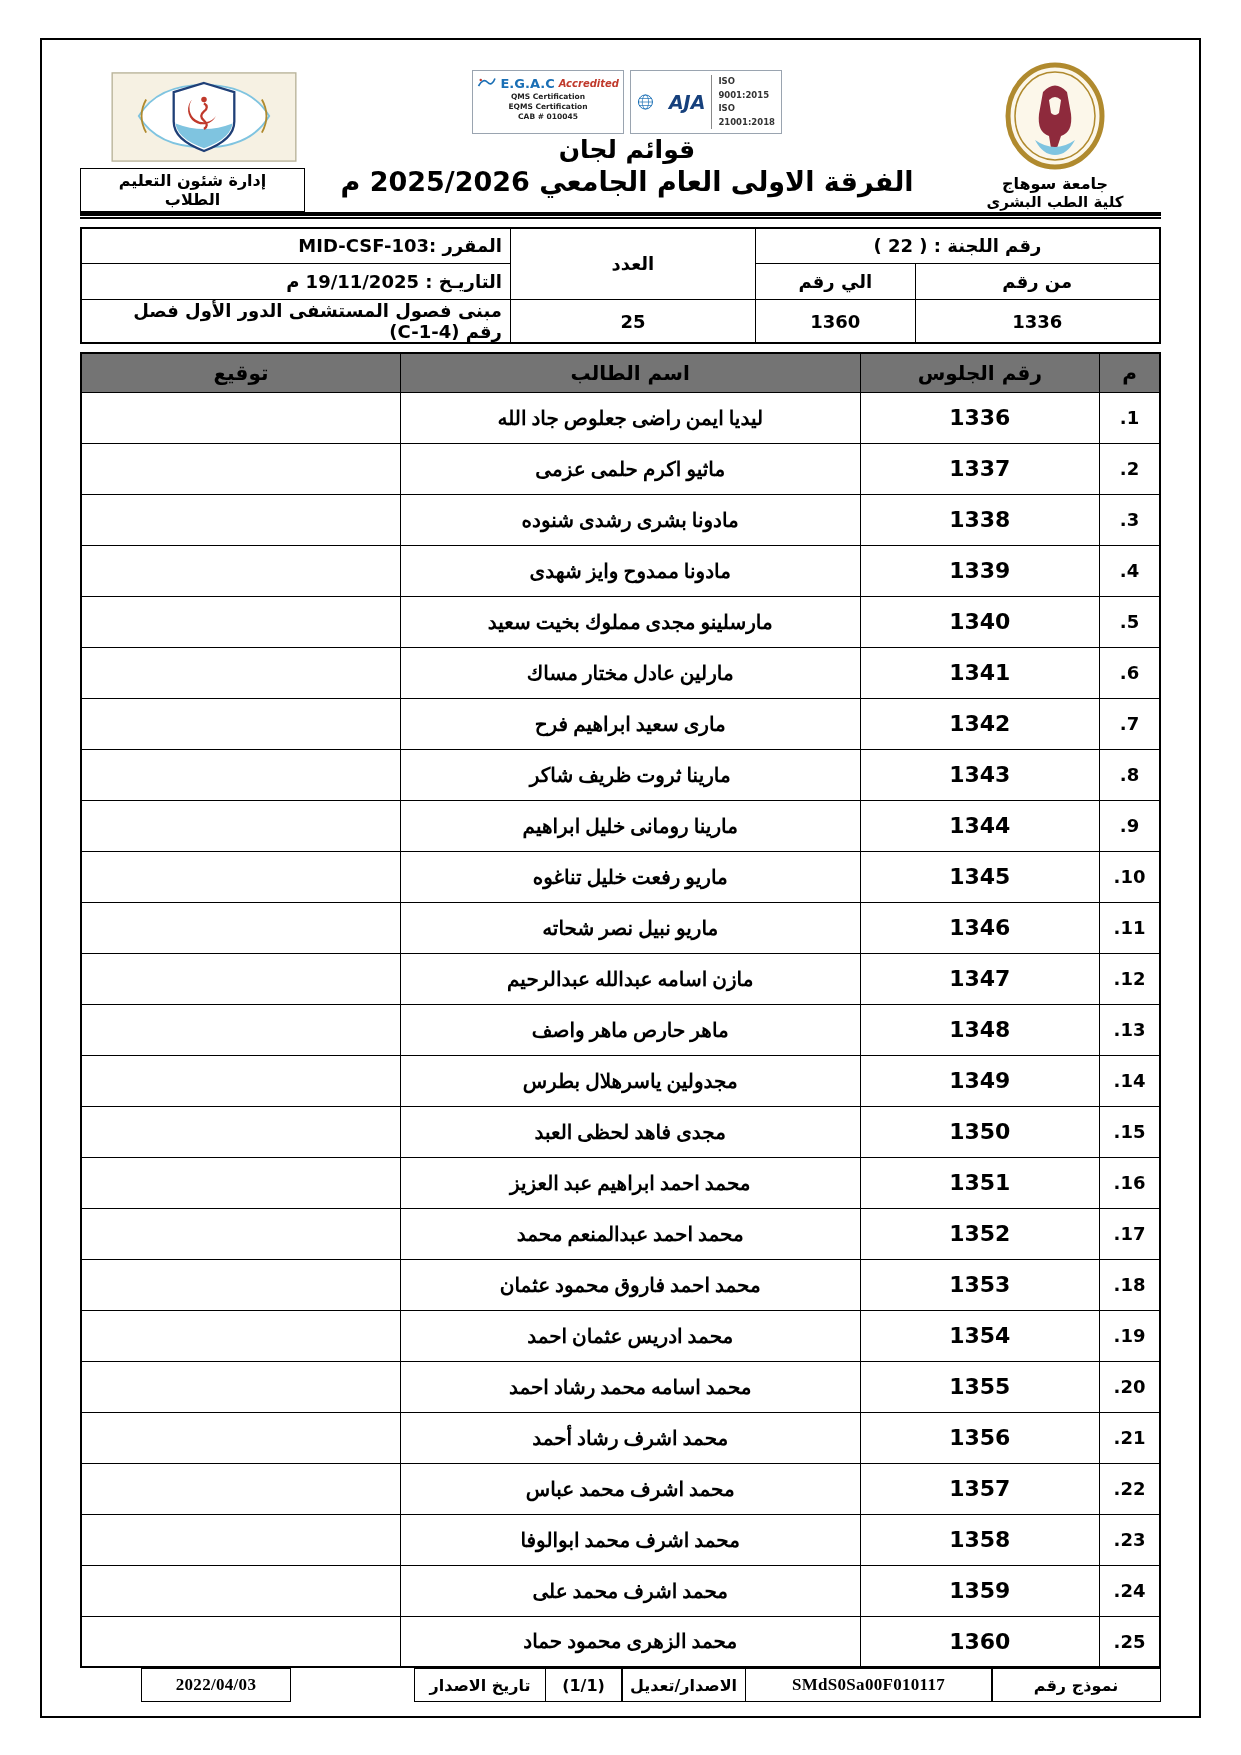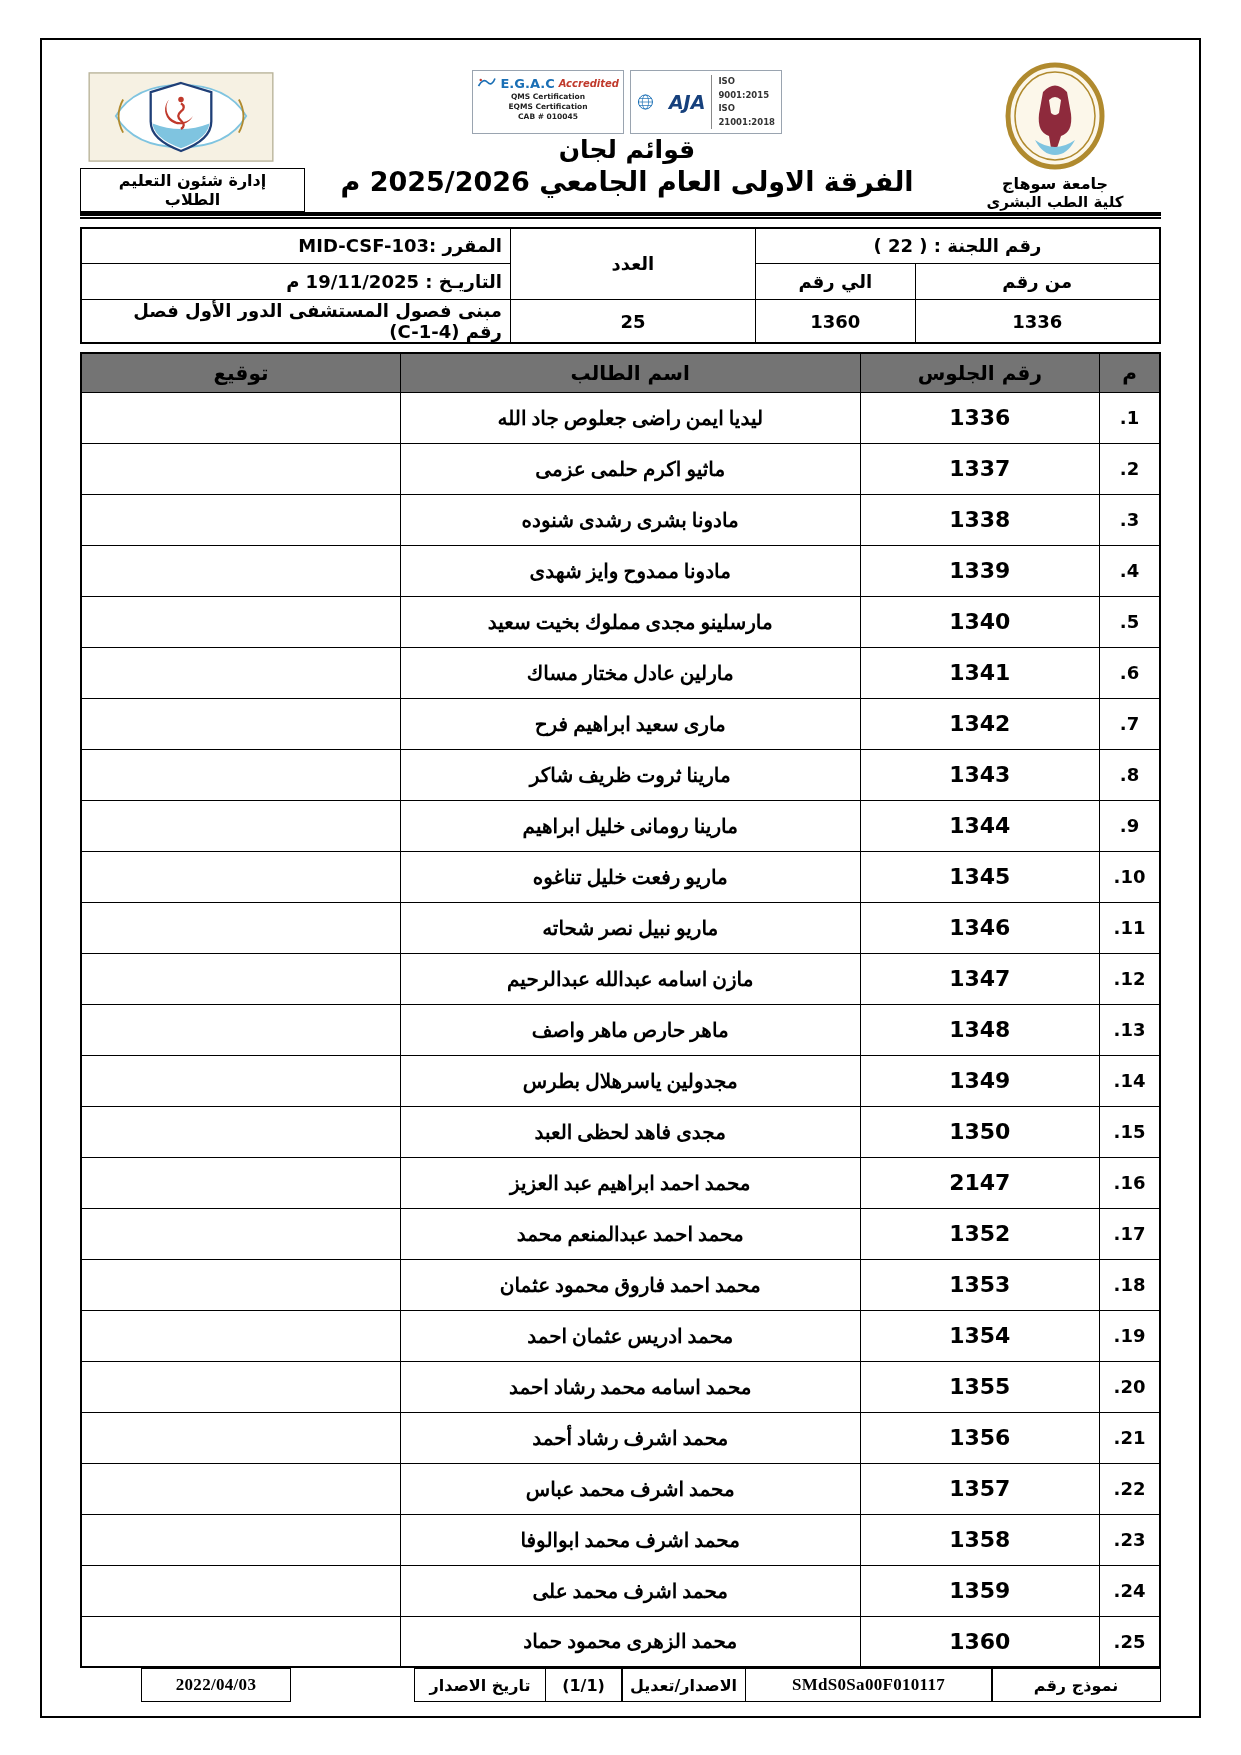--- a/index.html
+++ b/index.html
@@ -24,21 +24,21 @@
   .egac { width: 152px; padding: 3px 4px 2px; text-align: center; }
   .egac-top { display: flex; align-items: center; justify-content: center; gap: 4px; }
   .egac-title { color: var(--egac-blue,#1a6fb5); font-weight: bold; font-size: 13px; }
   .egac-sub { color: var(--accred-red,#c0392b); font-weight: bold; font-style: italic; font-size: 10px; }
   .egac-line { font-size: 7.5px; font-weight: bold; color: #222; line-height: 1.3; }
   .aja { width: 152px; display: flex; align-items: center; justify-content: center; gap: 6px; padding: 4px 6px; }
   .aja-title { font-weight: bold; font-style: italic; font-size: 19px; color: var(--aja-navy,#16407c); margin-left: 9px; }
   .iso { border-left: 1px solid #888; padding-left: 6px; font-size: 8.5px; font-weight: bold; color: #333; line-height: 1.6; direction: ltr; }
   .doc-title { font-size: 25px; font-weight: bold; margin-top: 1px; }
   .doc-subtitle { font-size: 27px; font-weight: bold; margin-top: 2px; }
-  .admin-block { width: 225px; display: flex; flex-direction: column; align-items: flex-end; padding-top: 24px; }
+  .admin-block { width: 225px; display: flex; flex-direction: column; align-items: flex-start; padding-top: 24px; }
   .admin-caption { border: 1.5px solid #000; padding: 2px 8px; font-weight: bold; font-size: 16px; margin-top: 6px; width: 100%; text-align: center; }
 
   .rule { border-top: 4px solid #000; border-bottom: 2px solid #000; height: 9px; margin: 0 0 8px; }
 
   
   table { border-collapse: collapse; width: 100%; table-layout: fixed; }
   .info-table { border: 2px solid #000; font-weight: bold; font-size: 18px; }
   .info-table td { border: 1.5px solid #000; height: 36px; text-align: center; vertical-align: middle; padding: 0 8px; }
   .info-table td.ra { text-align: right; padding-left: 36px; }
 
@@ -263,21 +263,21 @@
     <td class="c-sig"></td>
   </tr>
         <tr>
     <td class="c-idx">.15</td>
     <td class="c-seat">1350</td>
     <td class="c-name">مجدى فاهد لحظى العبد</td>
     <td class="c-sig"></td>
   </tr>
         <tr>
     <td class="c-idx">.16</td>
-    <td class="c-seat">2147</td>
+    <td class="c-seat">1351</td>
     <td class="c-name">محمد احمد ابراهيم عبد العزيز</td>
     <td class="c-sig"></td>
   </tr>
         <tr>
     <td class="c-idx">.17</td>
     <td class="c-seat">1352</td>
     <td class="c-name">محمد احمد عبدالمنعم محمد</td>
     <td class="c-sig"></td>
   </tr>
         <tr>

